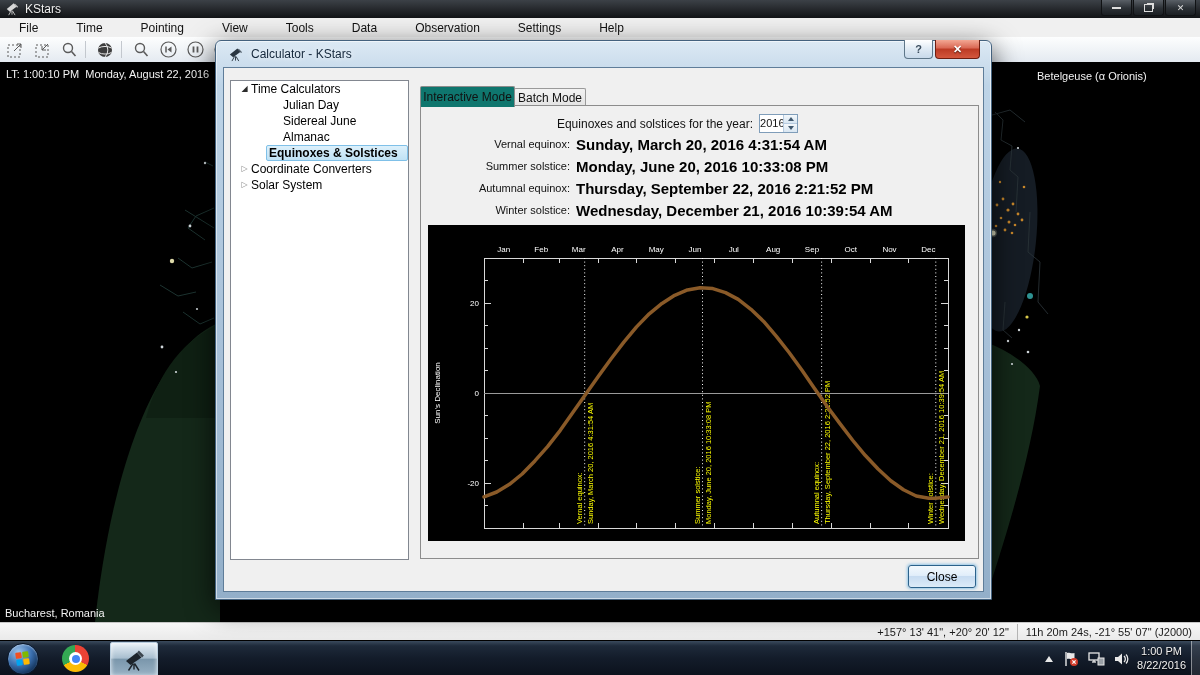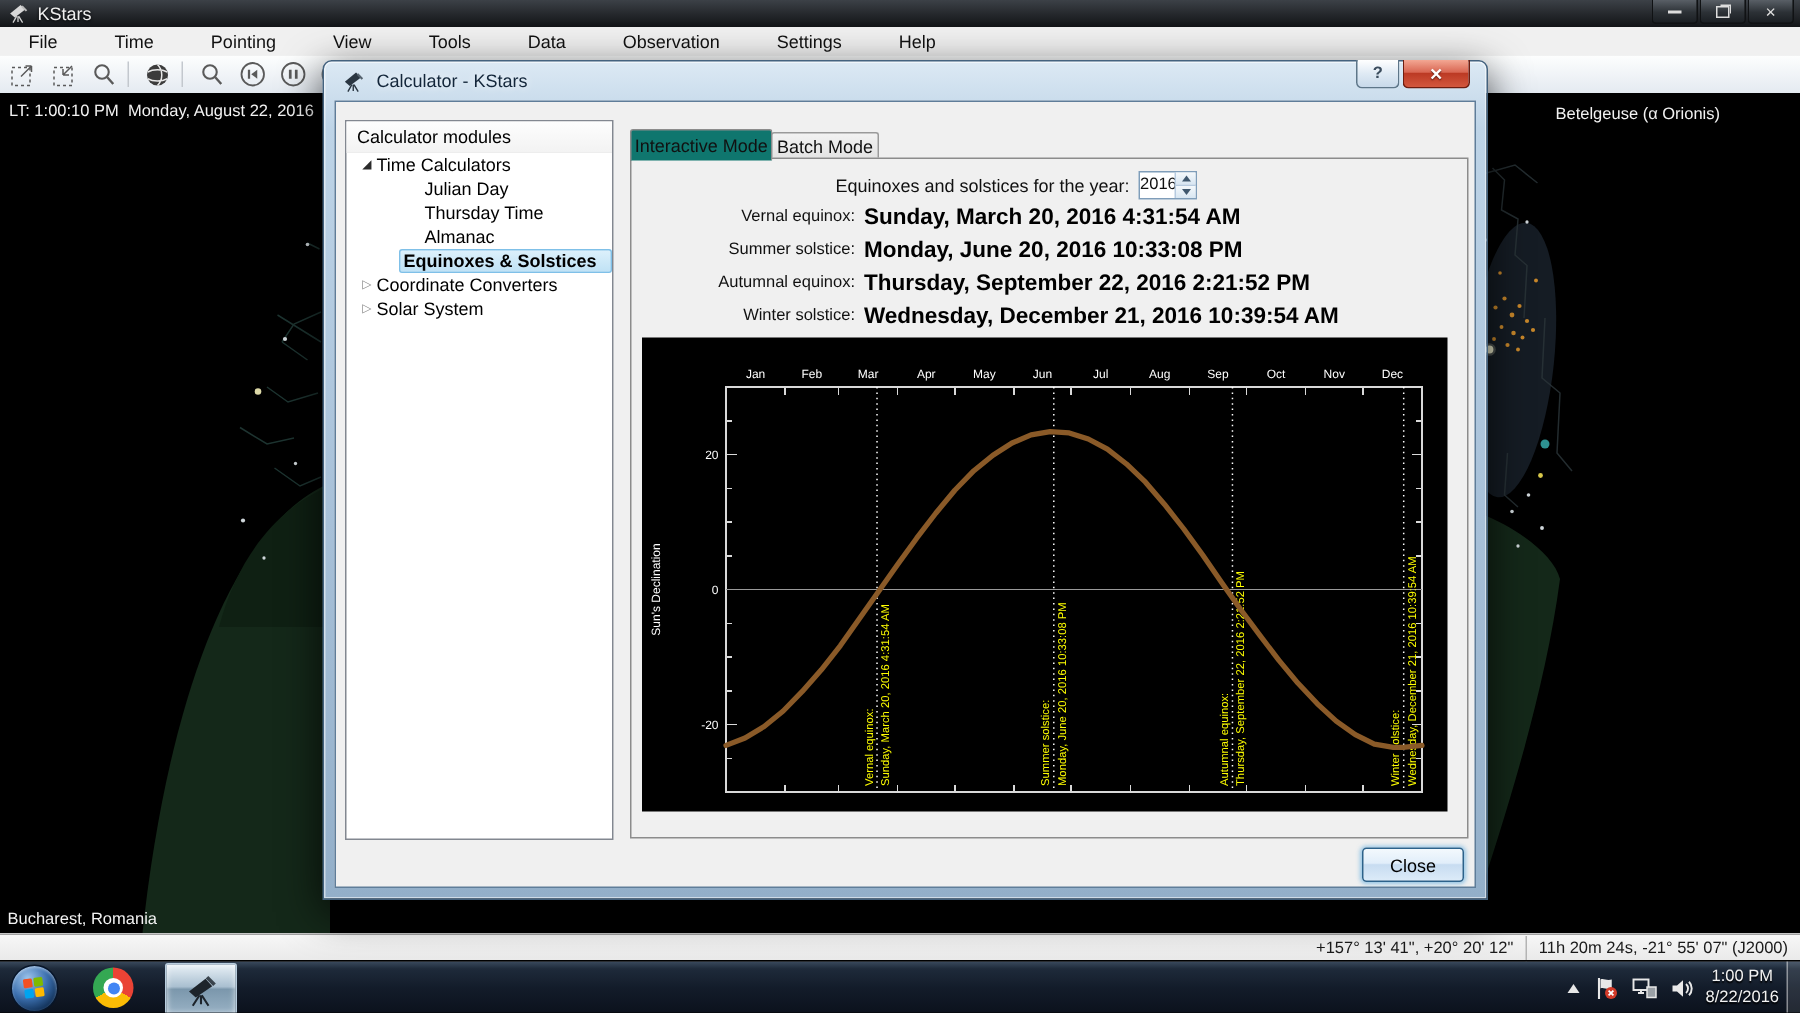--- a/index.html
+++ b/index.html
@@ -343,30 +343,29 @@
         </div>
       <div class="dlg-btn dlg-close">
           <span>✕</span>
         </div>
     </div>
   </div>
 
   <div id="dlg-content">
 
     <div id="tree">
-      <div id="tree-header">Calculator modules</div>
       <div class="trow">
         <span class="expander exp">◢</span>
         <span>Time Calculators</span>
       </div>
       <div class="trow child">
           <span>Julian Day</span>
         </div>
       <div class="trow child">
-          <span>Thursday Time</span>
+          <span>Sidereal June</span>
         </div>
       <div class="trow child">
           <span>Almanac</span>
         </div>
       <div class="trow child sel">
         <span class="selbox">Equinoxes &amp; Solstices</span>
       </div>
       <div class="trow">
         <span class="expander col">▷</span>
         <span>Coordinate Converters</span>

